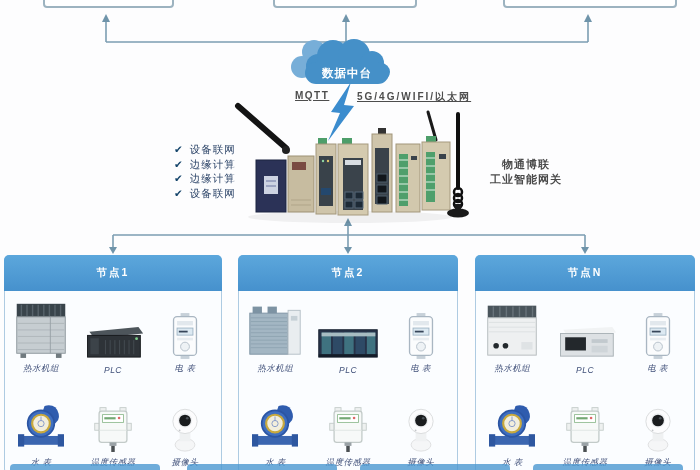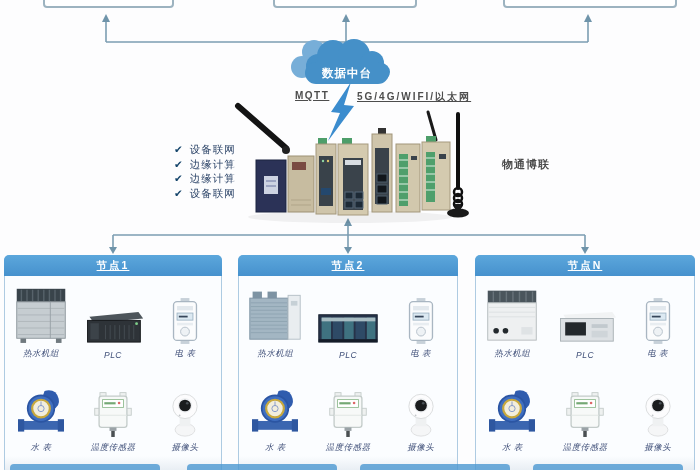--- a/index.html
+++ b/index.html
@@ -30,24 +30,24 @@
   .brand{
     position:absolute;left:466px;top:157px;width:120px;z-index:2;text-align:center;
     color:#4a4a4a;font-size:11px;font-weight:bold;letter-spacing:1px;line-height:15px;
   }
   
   .panel{
     position:absolute;top:255px;height:220px;z-index:2;background:#fbfdff;
     border:1.5px solid #aecbe2;border-radius:6px;box-sizing:border-box;
   }
   .panel-header{
-    height:21px;margin:-1px -1px 0 -1px;border-radius:5px 5px 0 0;
+    height:36px;margin:-1px -1px 0 -1px;border-radius:5px 5px 0 0;
     background:linear-gradient(180deg,#5ca7dc,#4691cd);
     display:flex;align-items:center;justify-content:center;
-    color:#ffffff;font-size:10.5px;font-weight:bold;letter-spacing:2px;text-decoration:underline;
+    color:#ffffff;font-size:10.5px;font-weight:bold;letter-spacing:2px;
   }
   .panel-body{position:relative;height:196px;}
   .node-row{position:absolute;left:0;right:0;display:flex;}
   .node-row.r1{top:2px;height:82px;}
   .node-row.r2{top:102px;height:76px;text-align:center;}
   .cell{flex:1;display:flex;flex-direction:column;align-items:center;justify-content:flex-end;gap:4px;}
   .dev-label{color:#41517a;font-size:8.5px;letter-spacing:0.5px;white-space:nowrap;font-style:italic;}
   .panel-fade{position:absolute;left:0;right:0;bottom:0;height:16px;
     background:linear-gradient(180deg,rgba(230,236,242,0),#e6ecf2);}
   
@@ -326,20 +326,21 @@
     <path d="M228,18 L228,92" stroke="#0f0f0f" stroke-width="4" stroke-linecap="round"></path>
     <circle cx="228" cy="96" r="4" fill="none" stroke="#0f0f0f" stroke-width="2.5"></circle>
     <circle cx="228" cy="102" r="4" fill="none" stroke="#0f0f0f" stroke-width="2.5"></circle>
     <circle cx="228" cy="108" r="4" fill="none" stroke="#0f0f0f" stroke-width="2.5"></circle>
     <rect x="225" y="108" width="6" height="8" fill="#1a1a1a"></rect>
     <ellipse cx="228" cy="117" rx="11" ry="4.5" fill="#1a1a1a"></ellipse>
   </svg>
 
   <div class="brand">
     <div>物通博联</div>
+    <div>工业智能网关</div>
   </div>
 
   <div class="panel" style="left:4px;width:218px;">
     <div class="panel-header">节点1</div>
     <div class="panel-body">
       <div class="node-row r1">
         <div class="cell">
           <svg class="dev" width="56" height="60" viewBox="0 0 60 64">
               <use href="#d-chiller-a"></use>
             </svg>

